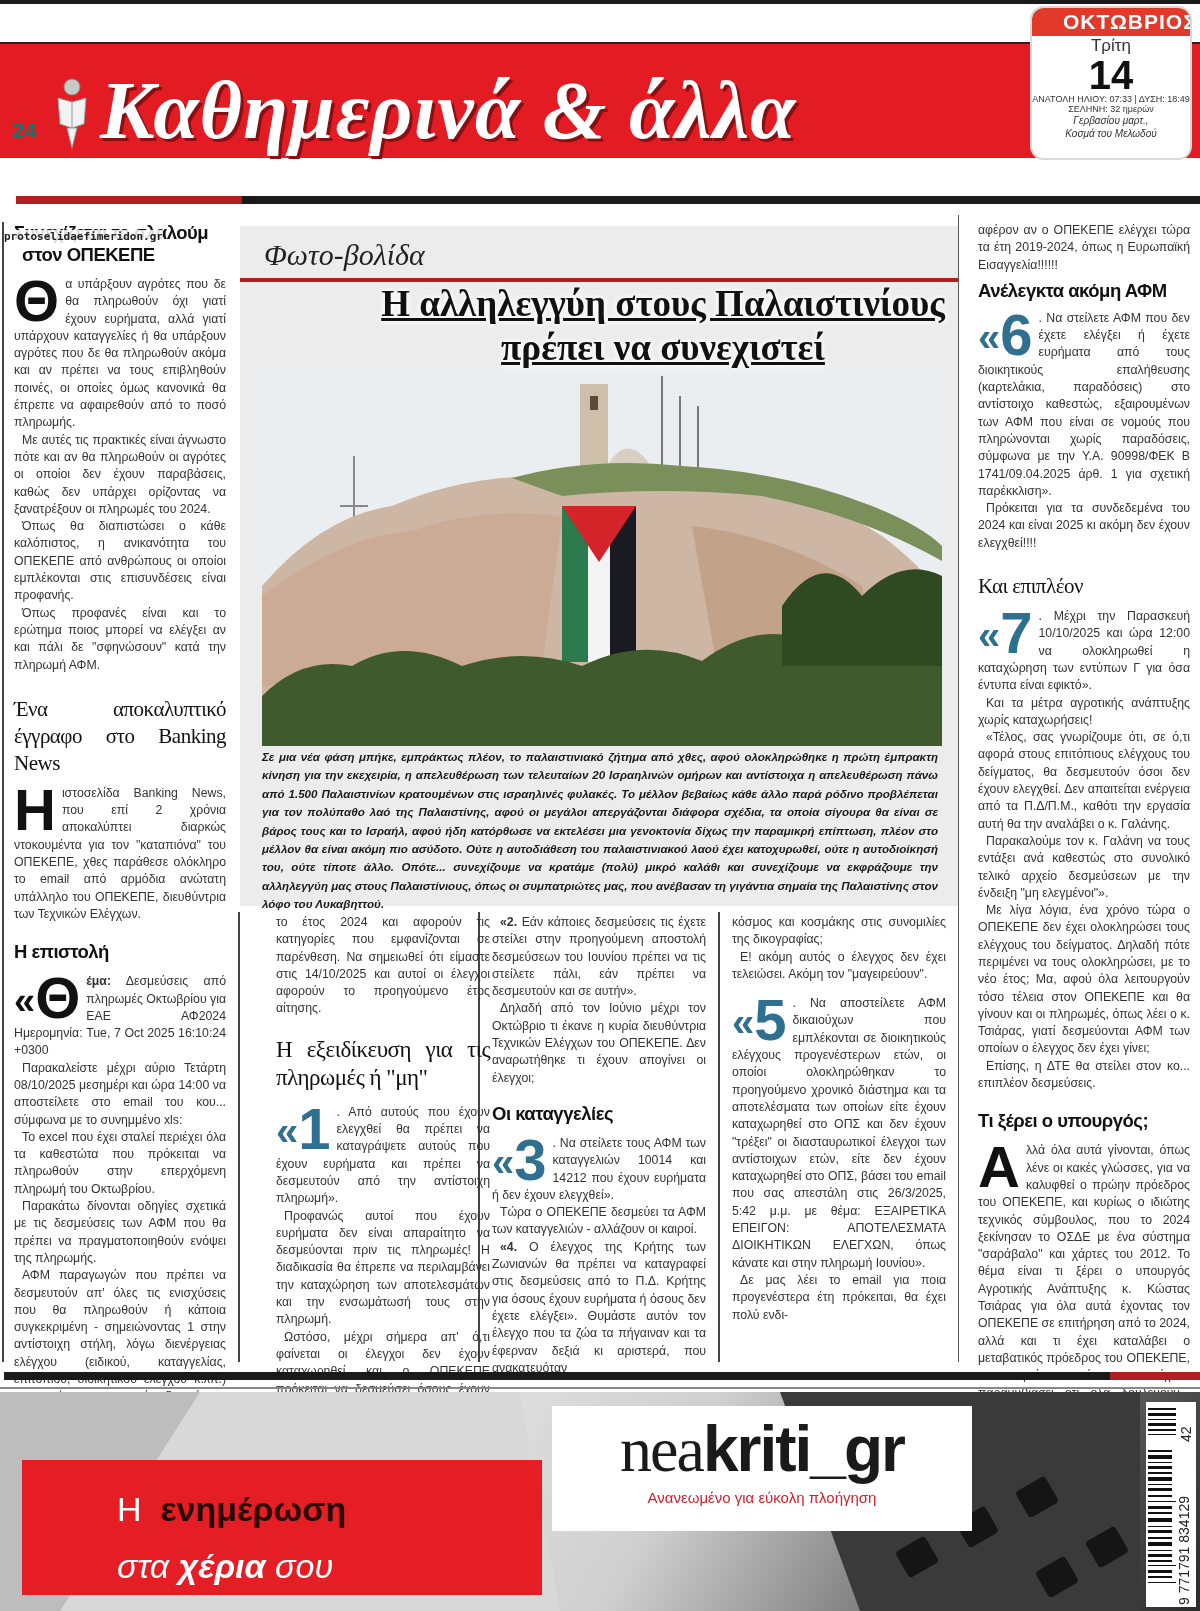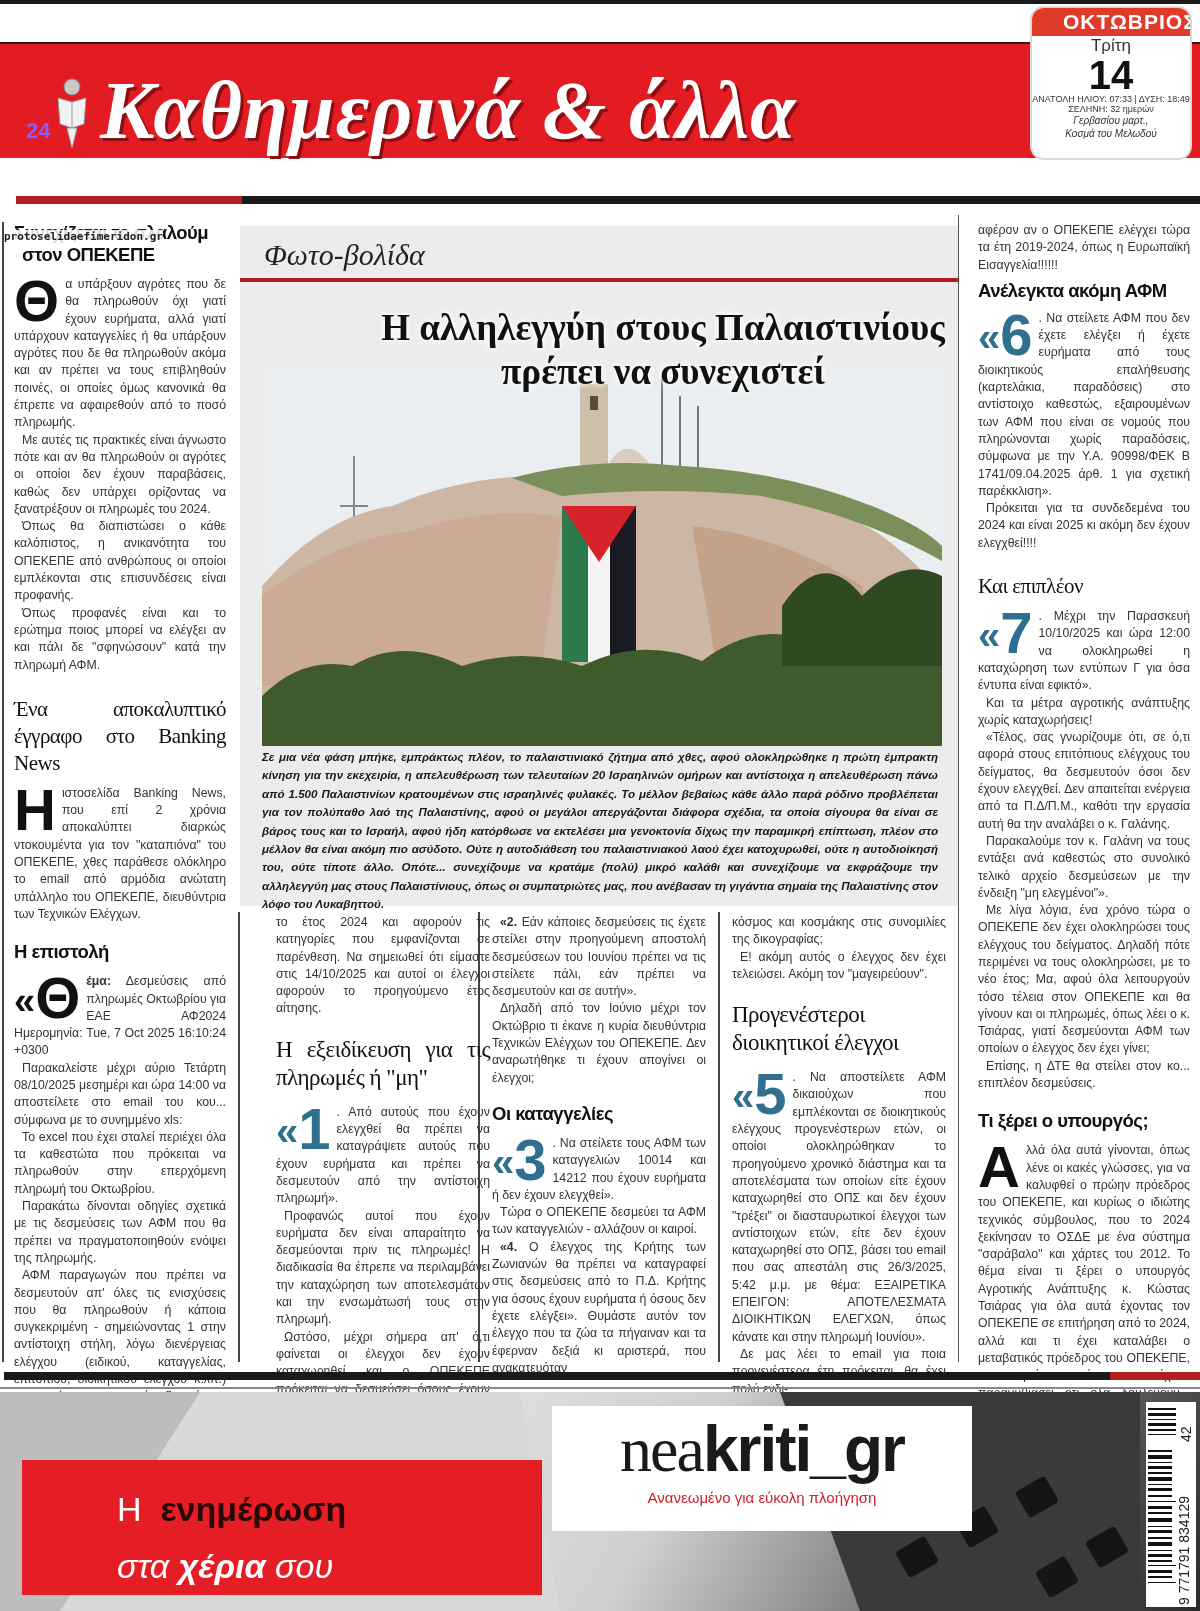--- a/index.html
+++ b/index.html
@@ -1,21 +1,21 @@
 <!DOCTYPE html>
 <html><head>
 <meta charset="utf-8">
 <style>
   * { box-sizing: border-box; margin: 0; padding: 0; }
   html, body { width: 1200px; height: 1611px; background: #ffffff; overflow: hidden; }
   body { position: relative; font-family: "DejaVu Sans", sans-serif; color: #2a2a2a; }
 
   .topstrip { position: absolute; left: 0; top: 0; width: 1200px; height: 4px; background: #1a1a1a; }
   .masthead { position: absolute; left: 0; top: 42px; width: 1200px; height: 116px; background: #e31b23; border-top: 2px solid #3a1a1a; }
-  .page-num { position: absolute; left: 12px; top: 118px; font: bold 22px "Liberation Sans", sans-serif; color: #8b5cf6; margin-left: 14px; }
+  .page-num { position: absolute; left: 12px; top: 118px; font: bold 22px "Liberation Sans", sans-serif; color: #0f766e; }
   .logo-icon { position: absolute; left: 56px; top: 78px; width: 32px; height: 72px; }
   .masthead-title { position: absolute; left: 100px; top: 64px; font: italic bold 82px "Liberation Serif", serif; color: #fff; letter-spacing: 1px; text-shadow: 3px 3px 0 #8a0e12; white-space: nowrap; }
 
   .calendar { position: absolute; left: 1032px; top: 8px; width: 158px; height: 150px; background: #fff; border-radius: 12px; box-shadow: 0 0 0 2px #d9d9d9; overflow: hidden; text-align: center; }
   .cal-month { background: #e23a2a; color: #fff; font: bold 21px "Liberation Sans", sans-serif; height: 28px; line-height: 28px; letter-spacing: 1px; padding-left: 31px; }
   .cal-day { font: 17px "Liberation Sans", sans-serif; color: #333; margin-top: 0; }
   .cal-date { font: bold 40px "Liberation Sans", sans-serif; color: #111; line-height: 38px; }
   .cal-sun { font: 9px "Liberation Sans", sans-serif; color: #333; }
   .cal-moon { font: 9px "Liberation Sans", sans-serif; color: #333; }
   .cal-saints { font: italic 10px "Liberation Sans", sans-serif; color: #333; line-height: 13px; }
@@ -33,21 +33,21 @@
   .h-serif { font: 23px "Liberation Serif", serif; color: #111; line-height: 28px; letter-spacing: -0.5px; }
   .dropcap { float: left; font: bold 58px/46px "Liberation Sans", sans-serif; color: #111; margin: 2px 6px 0 0; }
   .quotecap { float: left; font: bold 58px/46px "Liberation Sans", sans-serif; color: #2f6f8f; margin: 2px 6px 0 0; }
   .quotecap .q { font-size: 40px; vertical-align: 4px; }
   .watermark { font: bold 11px "DejaVu Sans Mono", monospace; color: #222; background: rgba(255,255,255,0.85); }
   .vline { position: absolute; width: 2px; background: #444; }
 
   .photo-box { position: absolute; left: 240px; top: 226px; width: 718px; height: 680px; background: #ececec; }
   .photo-kicker { position: absolute; left: 24px; top: 12px; font: italic 30px "Liberation Serif", serif; color: #222; }
   .photo-redline { position: absolute; left: 0; top: 52px; width: 718px; height: 4px; background: #b01e22; }
-  .photo-headline { position: absolute; left: 0; top: 80px; width: 846px; text-align: center; font: bold 37px/44px "Liberation Serif", serif; color: #111; z-index: 2; text-shadow: 0 0 6px #fff, 0 0 6px #fff; }
+  .photo-headline { position: absolute; left: 0; top: 56px; width: 846px; text-align: center; font: bold 37px/44px "Liberation Serif", serif; color: #111; z-index: 2; text-shadow: 0 0 6px #fff, 0 0 6px #fff; text-decoration: underline; }
   .photo-img { position: absolute; left: 22px; top: 140px; width: 680px; height: 380px; overflow: hidden; background: linear-gradient(#eef2f3, #e2e6e8); }
   .photo-caption { position: absolute; left: 22px; top: 522px; width: 676px; font: italic bold 11.6px/18.4px "Liberation Sans", sans-serif; color: #1a1a1a; text-align: justify; }
 
   .ad { position: absolute; left: 0; top: 1392px; width: 1200px; height: 219px; background: linear-gradient(120deg, #9a9a9a 0%, #e5e5e5 30%, #cfcfcf 55%, #6a6a6a 80%, #2a2a2a 100%); overflow: hidden; }
 </style>
 </head>
 <body>
 
 <div class="topstrip"></div>
 
@@ -163,21 +163,20 @@
   <p class="noindent" style="margin-top:10px;">
     <span class="quotecap"><span class="q">«</span><span>3</span></span><span>. Να στείλετε τους ΑΦΜ των καταγγελιών 10014 και 14212 που έχουν ευρήματα ή δεν έχουν ελεγχθεί».</span>
   </p>
   <p>Τώρα ο ΟΠΕΚΕΠΕ δεσμεύει τα ΑΦΜ των καταγγελιών - αλλάζουν οι καιροί.</p>
   <p><b>«4.</b><span> Ο έλεγχος της Κρήτης των Ζωνιανών θα πρέπει να καταγραφεί στις δεσμεύσεις από το Π.Δ. Κρήτης για όσους έχουν ευρήματα ή όσους δεν έχετε ελέγξει». Θυμάστε αυτόν τον έλεγχο που τα ζώα τα πήγαιναν και τα έφερναν δεξιά κι αριστερά, που ανακατευόταν</span></p>
 </div>
 
 <div class="col" style="left:732px; top:914px; width:214px;">
   <p class="noindent">κόσμος και κοσμάκης στις συνομιλίες της δικογραφίας;</p>
   <p>Ε! ακόμη αυτός ο έλεγχος δεν έχει τελειώσει. Ακόμη τον "μαγειρεύουν".</p>
-  <div class="h-serif" style="margin-top:18px;">Προγενέστεροι διοικητικοί έλεγχοι</div>
   <p class="noindent" style="margin-top:12px;">
     <span class="quotecap"><span class="q">«</span><span>5</span></span><span>. Να αποστείλετε ΑΦΜ δικαιούχων που εμπλέκονται σε διοικητικούς ελέγχους προγενέστερων ετών, οι οποίοι ολοκληρώθηκαν το προηγούμενο χρονικό διάστημα και τα αποτελέσματα των οποίων είτε έχουν καταχωρηθεί στο ΟΠΣ και δεν έχουν "τρέξει" οι διασταυρωτικοί έλεγχοι των αντίστοιχων ετών, είτε δεν έχουν καταχωρηθεί στο ΟΠΣ, βάσει του email που σας απεστάλη στις 26/3/2025, 5:42 μ.μ. με θέμα: ΕΞΑΙΡΕΤΙΚΑ ΕΠΕΙΓΟΝ: ΑΠΟΤΕΛΕΣΜΑΤΑ ΔΙΟΙΚΗΤΙΚΩΝ ΕΛΕΓΧΩΝ, όπως κάνατε και στην πληρωμή Ιουνίου».</span>
   </p>
   <p>Δε μας λέει το email για ποια προγενέστερα έτη πρόκειται, θα έχει πολύ ενδι-</p>
 </div>
 
 <div class="col" style="left:978px; top:222px; width:212px;">
   <p class="noindent">αφέρον αν ο ΟΠΕΚΕΠΕ ελέγχει τώρα τα έτη 2019-2024, όπως η Ευρωπαϊκή Εισαγγελία!!!!!!</p>
   <div class="h-sans" style="margin-top:6px;">Ανέλεγκτα ακόμη ΑΦΜ</div>
   <p class="noindent" style="margin-top:8px;">

